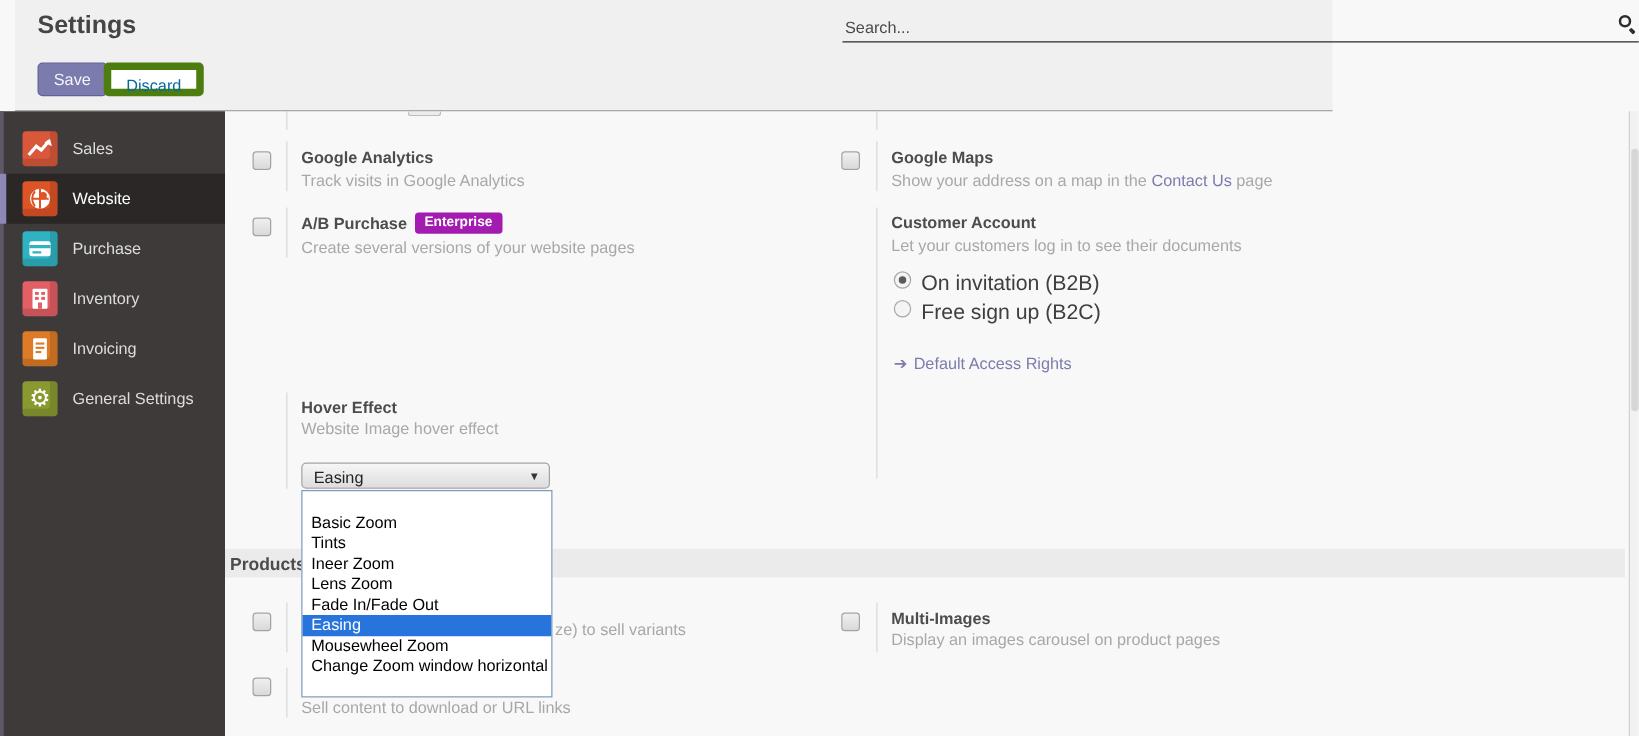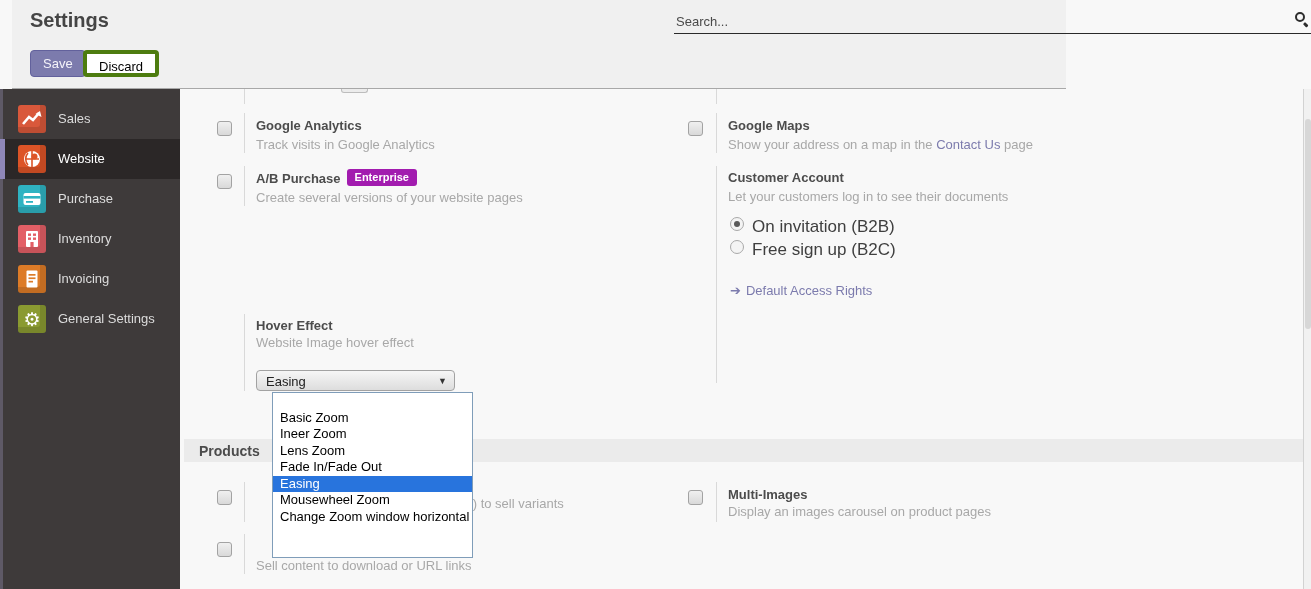--- a/index.html
+++ b/index.html
@@ -5,61 +5,61 @@
   * { margin:0; padding:0; box-sizing:border-box; }
   html,body { width:1311px; height:589px; }
   body { font-family:"Liberation Sans","DejaVu Sans",sans-serif; background:#f8f8f8; position:relative; overflow:hidden; }
   .stage { position:absolute; inset:0; width:1311px; height:589px; }
 
   
   .header { position:absolute; left:12px; top:0; width:1054px; height:89px; background:#f0f0f0; border-bottom:1px solid #a8a8a8; z-index:2; }
   .page-title { position:absolute; left:18px; top:9px; font-size:20px; font-weight:bold; color:#454545; }
   .btn { position:absolute; top:50px; height:27px; font-size:13px; border-radius:4px; cursor:pointer; text-align:center; line-height:25px; padding:0 12px; }
   .btn-save { left:18px; background:#7c7bad; border:1px solid #62619c; color:#f5f4fa; }
-  .btn-discard { left:71px; background:#ffffff; border:4px solid #4d7c0f; color:#000000; }
+  .btn-discard { left:71px; background:#ffffff; border:6px solid #4d7c0f; color:#0369a1; }
   .search-wrap { position:absolute; left:662px; top:8px; width:640px; height:26px; border-bottom:1px solid #2a2a2a; }
   .search-input { position:absolute; left:2px; top:3px; width:600px; height:20px; border:none; background:transparent; font-size:13px; color:#444; outline:none; font-family:inherit; }
   .search-input::placeholder { color:#4a4a4a; opacity:1; }
   .mag { position:absolute; right:4px; top:3px; width:16px; height:16px; }
   .mag .lens { position:absolute; left:1px; top:1px; width:10px; height:10px; border:2px solid #2d2d2d; border-radius:50%; }
   .mag .tail { position:absolute; left:11px; top:11px; width:5px; height:2.5px; background:#2d2d2d; transform:rotate(45deg); transform-origin:left top; border-radius:1px; }
 
   
   .sidebar { position:absolute; left:0; top:89px; width:180px; height:500px; background:#3e3a3a; border-left:3px solid #5e5966; z-index:3; }
   .side-item { position:absolute; left:0; width:177px; height:40px; cursor:pointer; }
   .side-item .appicon { position:absolute; left:15px; top:6px; width:28px; height:28px; border-radius:3px; box-shadow:inset -6px -6px 0 rgba(0,0,0,0.12); }
   .side-item .lbl { position:absolute; left:55px; top:12px; font-size:13px; color:#dcdcdc; }
   .side-item.selected { background:#2b2727; }
   .side-item.selected .lbl { color:#ffffff; }
   .sel-bar { position:absolute; left:-3px; top:0; width:5px; height:40px; background:#8f87b8; }
   .appicon svg { position:absolute; left:0; top:0; }
   .gear-glyph { position:absolute; width:28px; height:28px; text-align:center; line-height:28px; color:#fff; font-size:19px; font-family:"DejaVu Sans",sans-serif; }
 
   
-  .content { position:absolute; left:184px; top:89px; width:919px; height:500px; background:#f8f8f8; }
+  .content { position:absolute; left:169px; top:89px; width:919px; height:500px; background:#f8f8f8; }
   .vline { position:absolute; width:1px; background:#d9d9d9; }
   .check { position:absolute; width:15px; height:15px; border:1px solid #a3a3a3; border-radius:3px; background:linear-gradient(#f0f0f0,#d9d9d9); cursor:pointer; }
   .s-title { position:absolute; font-size:13px; font-weight:bold; color:#4c4c4c; white-space:nowrap; }
   .s-desc { position:absolute; font-size:13px; color:#a8a8a8; white-space:nowrap; }
   .badge { display:inline-block; margin-left:6px; background:#a21caf; color:#fff; font-size:11px; font-weight:bold; padding:2px 8px 3px; border-radius:3px; position:relative; top:-2px; }
   .plink { color:#7c7bad; cursor:pointer; }
   .radio { position:absolute; width:14px; height:14px; border:1px solid #a9a9a9; border-radius:50%; background:#f4f4f4; cursor:pointer; }
   .radio .dot { position:absolute; left:3px; top:3px; width:6px; height:6px; border-radius:50%; background:#5a5a5a; }
   .radio-lbl { position:absolute; font-size:17px; color:#3f3f3f; white-space:nowrap; }
   .arrow-link { position:absolute; font-size:13px; color:#7c7bad; cursor:pointer; white-space:nowrap; }
   .arrow-glyph { font-size:13px; margin-right:5px; }
 
   .band { position:absolute; left:0; top:350px; width:1131px; height:23px; background:#ebebeb; }
   .band .b-title { position:absolute; left:15px; top:4px; font-size:14px; font-weight:bold; color:#4c4c4c; }
 
   
   .select-box { position:absolute; left:72px; top:281px; width:199px; height:21px; border:1px solid #a2a2a2; border-radius:4px; background:linear-gradient(#f6f6f6,#dddddd); cursor:pointer; z-index:5; }
   .select-box .val { position:absolute; left:9px; top:3px; font-size:13px; color:#222; }
   .select-box .caret { position:absolute; right:7px; top:5px; font-size:9px; color:#333; }
-  .dropdown { position:absolute; left:72px; top:303px; width:201px; height:166px; background:#ffffff; border:1px solid #7f9db9; z-index:20;margin-left:16px; }
+  .dropdown { position:absolute; left:72px; top:303px; width:201px; height:166px; background:#ffffff; border:1px solid #7f9db9; z-index:20; }
   .opt { height:16.5px; line-height:16.5px; padding-left:7px; font-size:13px; color:#000; cursor:pointer; white-space:nowrap; overflow:hidden; }
   .opt.sel { background:#2874dd; color:#ffffff; }
 
   
   .remnant { position:absolute; left:157px; top:0px; width:27px; height:4px; background:#ececec; border:1px solid #bdbdbd; border-top:none; border-radius:0 0 3px 3px; }
   .scrollbar { position:absolute; left:1303px; top:89px; width:8px; height:500px; background:#f1f1f1; border-left:1px solid #d2d2d2; z-index:4; }
   .thumb { position:absolute; left:1px; top:30px; width:6px; height:210px; background:#d7d7d7; border-radius:3px; }
 </style>
 </head>
 <body>
@@ -217,20 +217,21 @@
 
     <div>
       <div class="check" style="left:33px; top:453px;"></div>
       <div class="vline" style="left:60px; top:445px; height:40px;"></div>
       <div class="s-desc" style="left:72px; top:469px;">Sell content to download or URL links</div>
     </div>
 
     <div class="dropdown">
       <div class="opt"></div>
       <div class="opt">Basic Zoom</div>
+      <div class="opt">Tints</div>
       <div class="opt">Ineer Zoom</div>
       <div class="opt">Lens Zoom</div>
       <div class="opt">Fade In/Fade Out</div>
       <div class="opt sel">Easing</div>
       <div class="opt">Mousewheel Zoom</div>
       <div class="opt">Change Zoom window horizontal</div>
     </div>
   </div>
 
   <div class="scrollbar">

